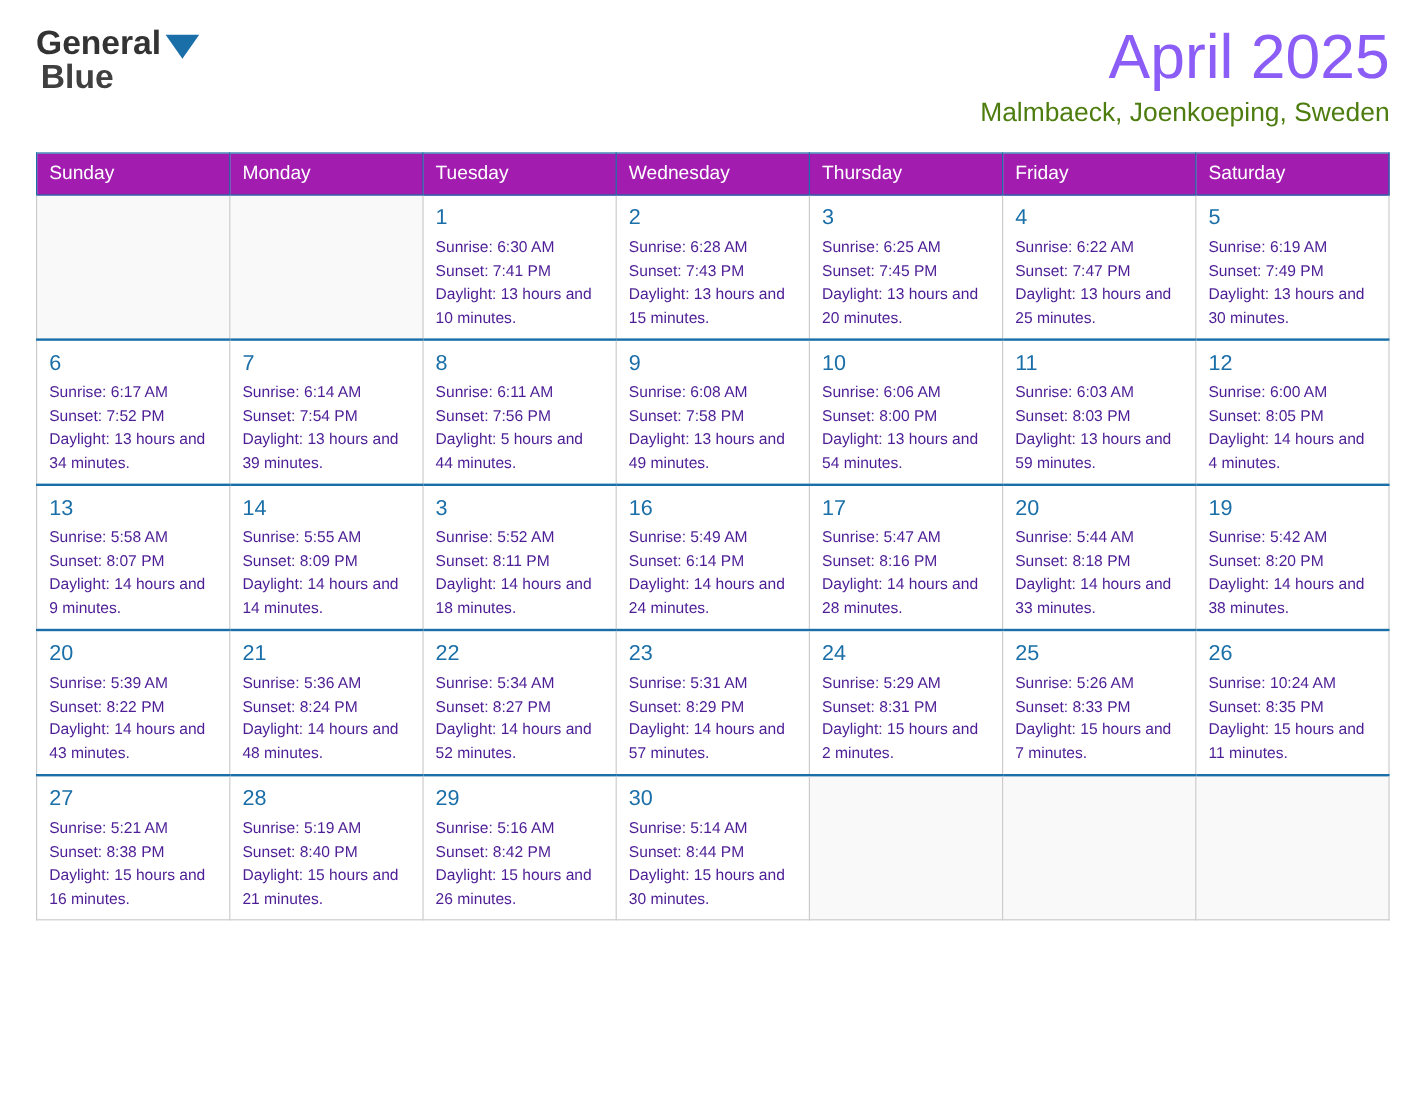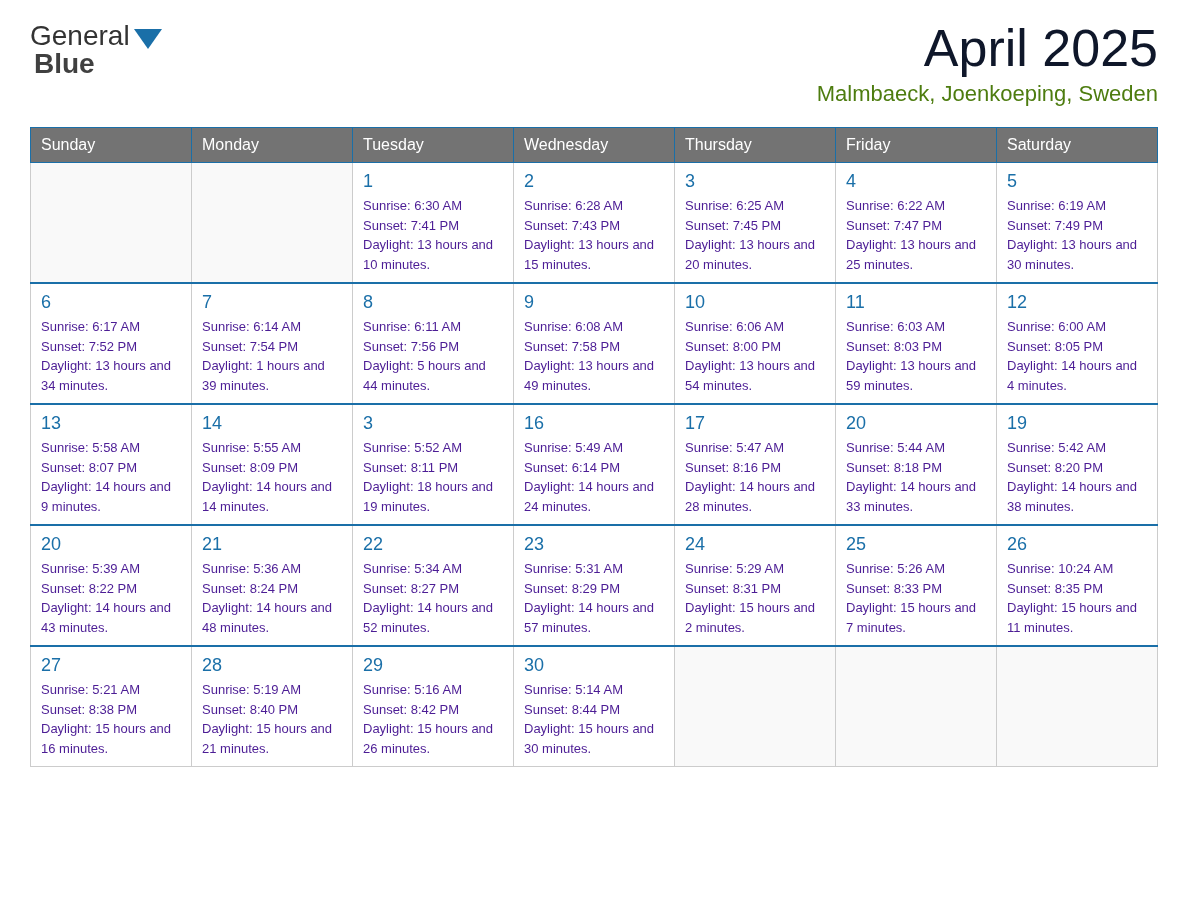--- a/index.html
+++ b/index.html
@@ -25,21 +25,21 @@
       align-items: flex-start;
     }
 
     .logo-top {
       display: flex;
       align-items: center;
     }
 
     .logo-general {
       font-size: 28px;
-      font-weight: normal;
+      font-weight: bold;
       color: #333;
     }
 
     .logo-arrow {
       width: 0;
       height: 0;
       border-left: 14px solid transparent;
       border-right: 14px solid transparent;
       border-top: 20px solid #1a6fa8;
       margin-left: 4px;
@@ -54,38 +54,38 @@
       padding-left: 4px;
     }
 
     .title-section {
       text-align: right;
     }
 
     .month-year {
       font-size: 52px;
       font-weight: normal;
-      color: #0f172a;
+      color: #8b5cf6;
       line-height: 1.1;
     }
 
     .location {
       font-size: 22px;
       color: #4d7c0f;
       margin-top: 4px;
     }
 
     .calendar {
       width: 100%;
       border-collapse: collapse;
       border: 1px solid #aaa;
     }
 
     .calendar th {
-      background: #737373;
+      background: #a21caf;
       color: #fff;
       padding: 8px 10px;
       text-align: left;
       font-size: 16px;
       font-weight: normal;
       border: 1px solid #1a6fa8;
     }
 
     .calendar td {
       vertical-align: top;
@@ -172,21 +172,21 @@
           <div class="day-info"><span>Sunrise: 6:19 AM</span><br><span>Sunset: 7:49 PM</span><br><span>Daylight: 13 hours and 30 minutes.</span></div>
         </td>
       </tr>
       <tr class="row-divider">
         <td>
           <span class="day-number">6</span>
           <div class="day-info"><span>Sunrise: 6:17 AM</span><br><span>Sunset: 7:52 PM</span><br><span>Daylight: 13 hours and 34 minutes.</span></div>
         </td>
         <td>
           <span class="day-number">7</span>
-          <div class="day-info"><span>Sunrise: 6:14 AM</span><br><span>Sunset: 7:54 PM</span><br><span>Daylight: 1 hours and 39 minutes.</span></div>
+          <div class="day-info"><span>Sunrise: 6:14 AM</span><br><span>Sunset: 7:54 PM</span><br><span>Daylight: 13 hours and 39 minutes.</span></div>
         </td>
         <td>
           <span class="day-number">8</span>
           <div class="day-info"><span>Sunrise: 6:11 AM</span><br><span>Sunset: 7:56 PM</span><br><span>Daylight: 5 hours and 44 minutes.</span></div>
         </td>
         <td>
           <span class="day-number">9</span>
           <div class="day-info"><span>Sunrise: 6:08 AM</span><br><span>Sunset: 7:58 PM</span><br><span>Daylight: 13 hours and 49 minutes.</span></div>
         </td>
         <td>
@@ -206,21 +206,21 @@
         <td>
           <span class="day-number">13</span>
           <div class="day-info"><span>Sunrise: 5:58 AM</span><br><span>Sunset: 8:07 PM</span><br><span>Daylight: 14 hours and 9 minutes.</span></div>
         </td>
         <td>
           <span class="day-number">14</span>
           <div class="day-info"><span>Sunrise: 5:55 AM</span><br><span>Sunset: 8:09 PM</span><br><span>Daylight: 14 hours and 14 minutes.</span></div>
         </td>
         <td>
           <span class="day-number">3</span>
-          <div class="day-info"><span>Sunrise: 5:52 AM</span><br><span>Sunset: 8:11 PM</span><br><span>Daylight: 18 hours and 19 minutes.</span></div>
+          <div class="day-info"><span>Sunrise: 5:52 AM</span><br><span>Sunset: 8:11 PM</span><br><span>Daylight: 14 hours and 18 minutes.</span></div>
         </td>
         <td>
           <span class="day-number">16</span>
           <div class="day-info"><span>Sunrise: 5:49 AM</span><br><span>Sunset: 6:14 PM</span><br><span>Daylight: 14 hours and 24 minutes.</span></div>
         </td>
         <td>
           <span class="day-number">17</span>
           <div class="day-info"><span>Sunrise: 5:47 AM</span><br><span>Sunset: 8:16 PM</span><br><span>Daylight: 14 hours and 28 minutes.</span></div>
         </td>
         <td>

